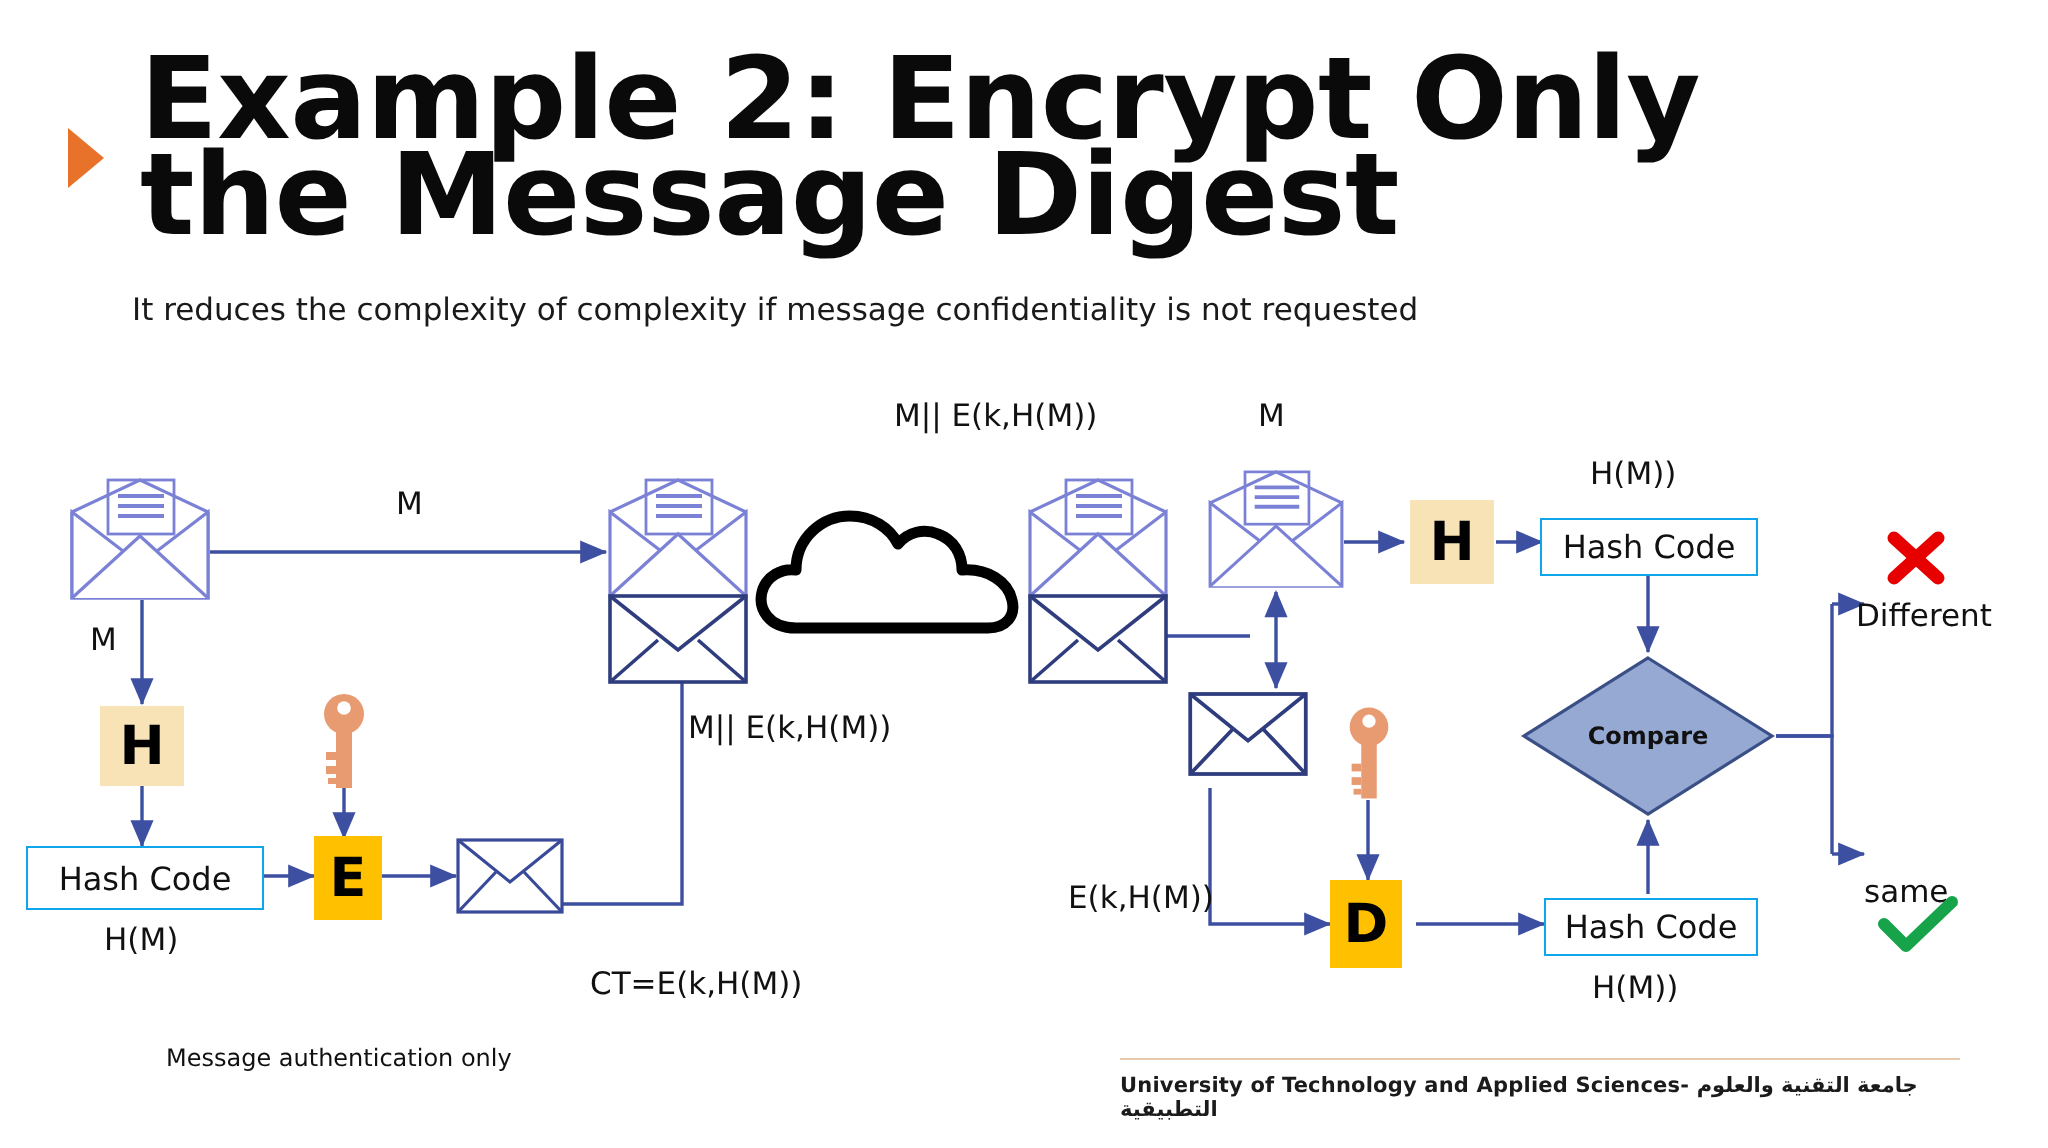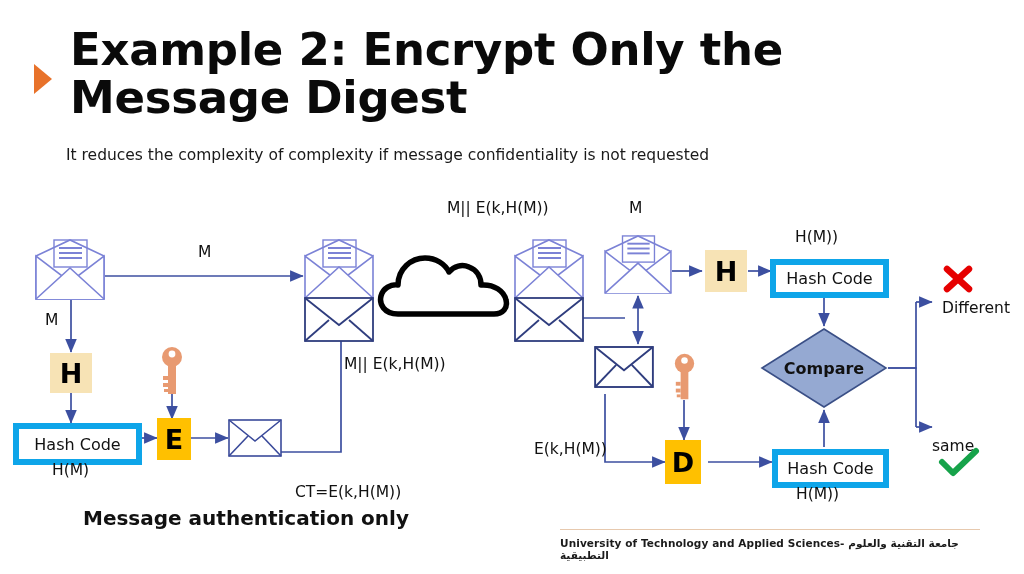--- a/index.html
+++ b/index.html
@@ -11,50 +11,50 @@
     overflow:hidden;position:relative;
   }
   .slide{position:absolute;inset:0;}
 
   
   .title-bullet{
     position:absolute;left:32px;top:62px;width:22px;height:34px;
   }
   .page-title{
     position:absolute;left:70px;top:26px;width:880px;
-    font-size:45px;line-height:48px;font-weight:700;color:#0a0a0a;
+    font-size:57px;line-height:48px;font-weight:700;color:#0a0a0a;
     letter-spacing:-0.3px;
     font-family:"DejaVu Sans","Liberation Sans",sans-serif;
   }
   .subtitle{
     position:absolute;left:66px;top:146px;width:900px;
     font-size:15.5px;color:#1a1a1a;font-weight:400;
   }
 
   
   .lbl{position:absolute;font-size:15.5px;color:#111;white-space:nowrap;}
 
   
   .proc{
     position:absolute;display:flex;align-items:center;justify-content:center;
     font-weight:700;color:#000;
   }
   .proc-h{background:#f7e3b5;}
   .proc-e{background:#ffc000;}
 
   .hashbox{
-    position:absolute;background:#ffffff;border:6px solid #0ea5e9;
+    position:absolute;background:#ffffff;border:1px solid #0ea5e9;
     display:flex;align-items:center;justify-content:center;
     font-size:16px;color:#111;
   }
 
   .diamond-wrap{position:absolute;}
   .diamond-label{
     position:absolute;inset:0;display:flex;align-items:center;justify-content:center;
-    font-size:16px;font-weight:700;color:#111;pointer-events:none;
+    font-size:12px;font-weight:700;color:#111;pointer-events:none;
   }
 
   svg{position:absolute;overflow:visible;}
   .connectors{left:0;top:0;width:1024px;height:574px;}
 
   
   .footer-rule{
     position:absolute;left:560px;top:529px;width:420px;height:1px;background:#e7c9ae;
   }
   .footer-text{
@@ -162,21 +162,21 @@
 
   <svg style="left:228px;top:419px;width:54px;height:38px;" viewBox="0 0 54 38">
     <rect x="1" y="1" width="52" height="36" fill="#ffffff" stroke="#3a4a9a" stroke-width="1.6"></rect>
     <path d="M1 1 L27 22 L53 1" fill="none" stroke="#3a4a9a" stroke-width="1.6"></path>
     <path d="M1 37 L20 17" fill="none" stroke="#3a4a9a" stroke-width="1.6"></path>
     <path d="M53 37 L34 17" fill="none" stroke="#3a4a9a" stroke-width="1.6"></path>
   </svg>
 
   <div class="lbl" style="left:295px;top:472px;margin-top:11px;">CT=E(k,H(M))</div>
   <div class="lbl" style="left:344px;top:355px;">M|| E(k,H(M))</div>
-  <div class="lbl" style="left:83px;top:506px;font-size:20px;font-weight:bold;">Message authentication only</div>
+  <div class="lbl" style="left:83px;top:522px;font-size:12px;">Message authentication only</div>
 
   <svg style="left:303px;top:238px;width:72px;height:105px;" viewBox="0 0 72 105">
     <rect x="20" y="2" width="33" height="27" fill="#ffffff" stroke="#7b82d6" stroke-width="1.4"></rect>
     <g stroke="#7b82d6" stroke-width="2">
       <line x1="25" y1="10" x2="48" y2="10"></line>
       <line x1="25" y1="15" x2="48" y2="15"></line>
       <line x1="25" y1="20" x2="48" y2="20"></line>
     </g>
     <path d="M2 18 L36 2 L70 18" fill="none" stroke="#7b82d6" stroke-width="1.6"></path>
     <path d="M2 18 L2 60 L70 60 L70 18 L36 44 Z" fill="#ffffff" stroke="#7b82d6" stroke-width="1.6"></path>
@@ -270,21 +270,21 @@
     </svg>
     <div class="diamond-label">Compare</div>
   </div>
 
   <svg style="left:941px;top:264px;width:34px;height:30px;" viewBox="0 0 34 30">
     <g stroke="#e60000" stroke-width="6.5" stroke-linecap="round">
       <line x1="6" y1="5" x2="28" y2="25"></line>
       <line x1="28" y1="5" x2="6" y2="25"></line>
     </g>
   </svg>
-  <div class="lbl" style="left:928px;top:298px;width:82px;white-space:normal;line-height:21px;text-align:right;">Different</div>
+  <div class="lbl" style="left:928px;top:298px;width:82px;white-space:normal;line-height:21px;">Different</div>
 
   <div class="lbl" style="left:932px;top:437px;">same</div>
   <svg style="left:938px;top:448px;width:42px;height:30px;" viewBox="0 0 42 30">
     <path d="M4 14 L15 25 L38 3" fill="none" stroke="#16a34a" stroke-width="6" stroke-linecap="round" stroke-linejoin="round"></path>
   </svg>
 
   <div class="footer-rule"></div>
   <div class="footer-text">University of Technology and Applied Sciences- جامعة التقنية والعلوم التطبيقية</div>
 
 </div>

